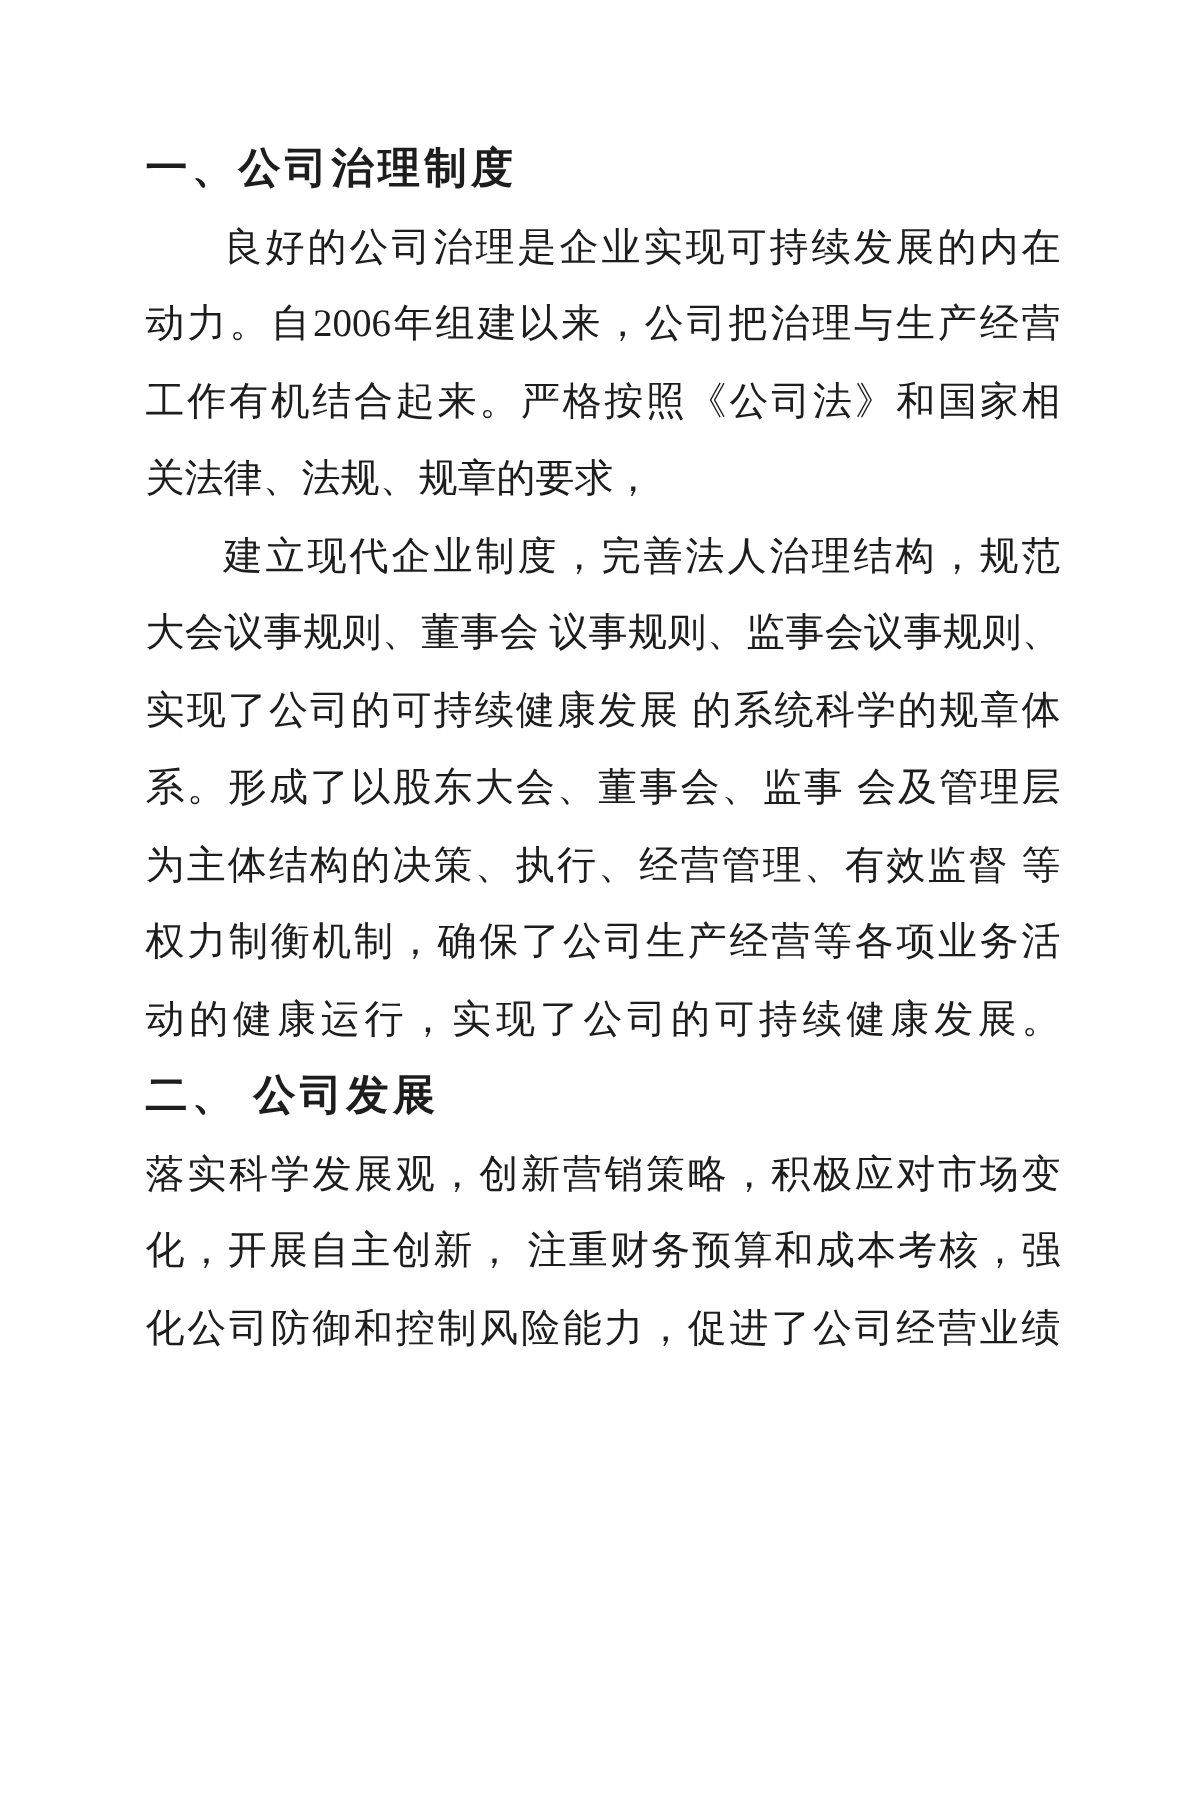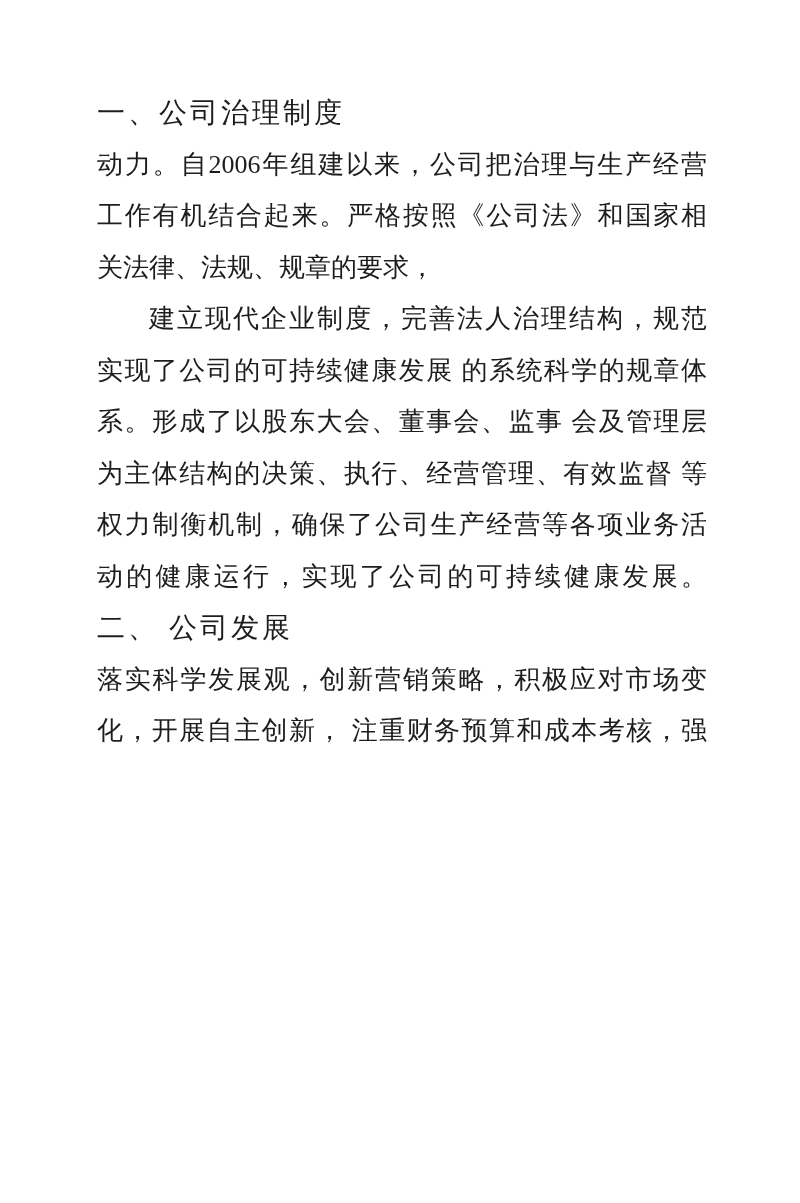--- a/index.html
+++ b/index.html
@@ -22,21 +22,21 @@
   .doc {
     position: absolute;
     left: 97px;
     top: 87px;
     width: 610px;
     color: var(--text-color, #1d1d1d);
   }
   .heading {
     margin: 0;
     font-size: 28px;
-    font-weight: normal;
+    font-weight: bold;
     line-height: 51.5px;
     letter-spacing: 3px;
     white-space: nowrap;
   }
   .line {
     font-size: 26px;
     line-height: 51.5px;
     text-align: justify;
     text-align-last: justify;
   }
@@ -48,30 +48,33 @@
   }
 </style>
 </head>
 <body>
 
 <div class="page">
   <div class="doc">
 
     <h2 class="heading">一、公司治理制度</h2>
 
+    <div class="line indent">良好的公司治理是企业实现可持续发展的内在</div>
     <div class="line">动力。自2006年组建以来，公司把治理与生产经营</div>
     <div class="line">工作有机结合起来。严格按照《公司法》和国家相</div>
     <div class="line short">关法律、法规、规章的要求，</div>
 
     <div class="line indent">建立现代企业制度，完善法人治理结构，规范</div>
+    <div class="line">大会议事规则、董事会 议事规则、监事会议事规则、</div>
     <div class="line">实现了公司的可持续健康发展 的系统科学的规章体</div>
     <div class="line">系。形成了以股东大会、董事会、监事 会及管理层</div>
     <div class="line">为主体结构的决策、执行、经营管理、有效监督 等</div>
     <div class="line">权力制衡机制，确保了公司生产经营等各项业务活</div>
     <div class="line">动的健康运行，实现了公司的可持续健康发展。</div>
 
     <h2 class="heading">二、 公司发展</h2>
 
     <div class="line">落实科学发展观，创新营销策略，积极应对市场变</div>
     <div class="line">化，开展自主创新， 注重财务预算和成本考核，强</div>
+    <div class="line">化公司防御和控制风险能力，促进了公司经营业绩</div>
 
   </div>
 </div>
 
 </body></html>

